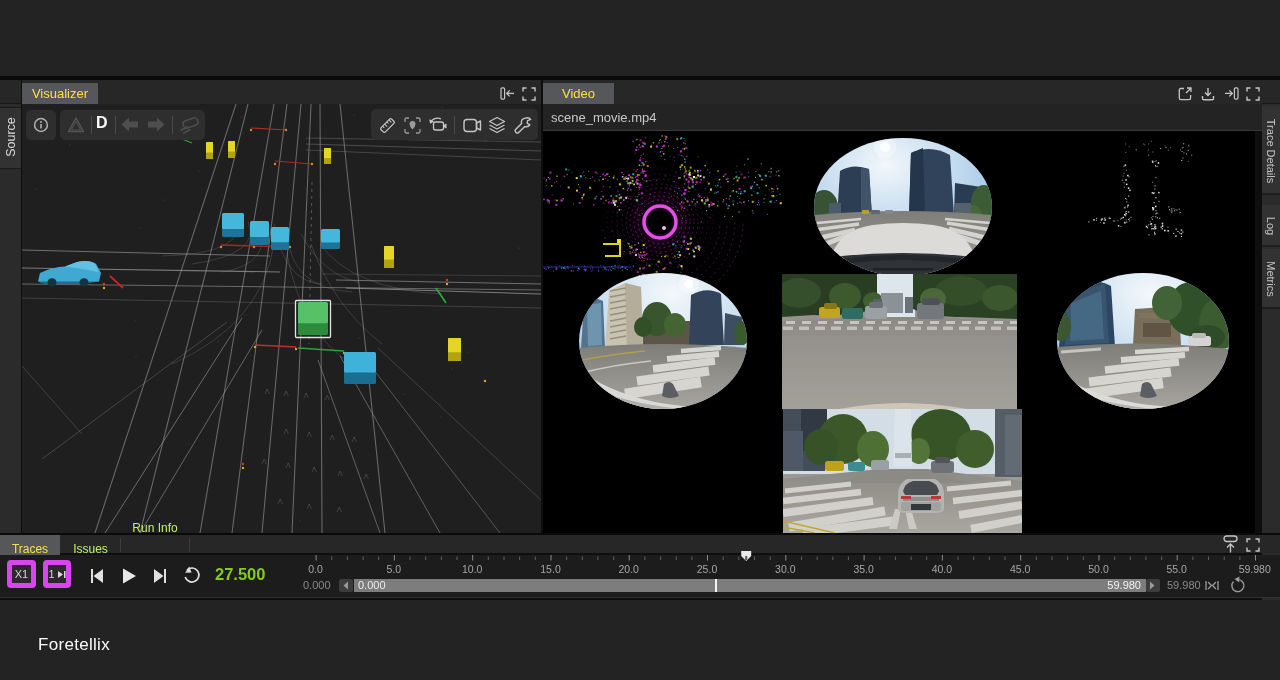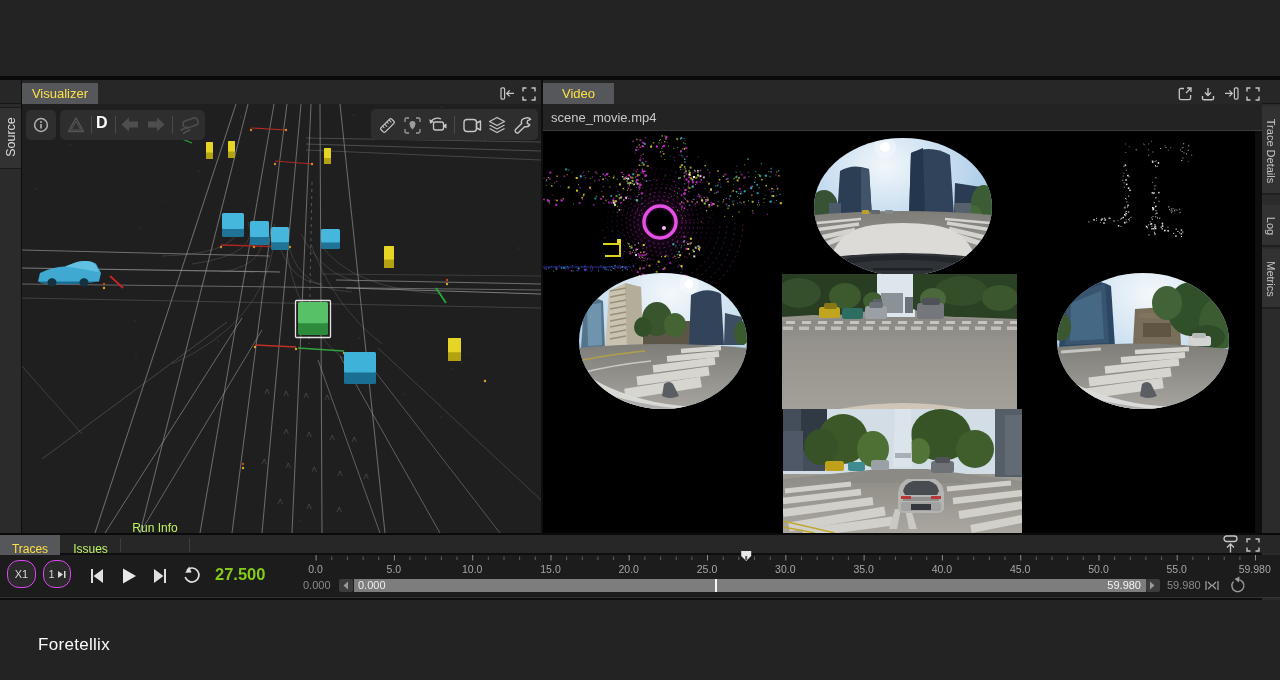--- a/index.html
+++ b/index.html
@@ -34,21 +34,21 @@
 #scenebar { top:104px; left:543px; width:719px; height:27px; background:#232323; border-bottom:1px solid #3a3a3a; }
 #vid-view { top:131px; left:543px; width:712px; height:402px; background:#000; overflow:hidden; }
 .tabc { display:flex; align-items:center; justify-content:center; }
 
 #bot-tabbar { top:533px; left:0; width:1280px; height:20px; background:#272727; border-top:2px solid #0a0a0a; }
 #bot-panel { top:555px; left:0; width:1280px; height:42px; background:#1c1c1c; }
 #bot-line { top:597px; left:0; width:1280px; height:1px; background:#333; }
 .btab { height:28px; font-size:12px; }
 .sep-v { width:1px; background:#3d3d3d; }
 #logo { top:635px; left:38px; color:#fafafa; font-size:17px; letter-spacing:0.3px; }
-.btn { background:#2a2a2a; border:1px solid #d946ef; border-radius:12px; color:#d8d8d8;
+.btn { background:#2a2a2a; border:5px solid #d946ef; border-radius:4px; color:#d8d8d8;
   display:flex; align-items:center; justify-content:center; }
 </style>
 </head>
 <body>
 <div id="stage">
   <div class="abs" id="appTop"></div>
   <div class="abs" id="app"></div>
 
   <div class="abs" id="lsb"></div>
   <div class="abs" id="lsb-top"></div>

